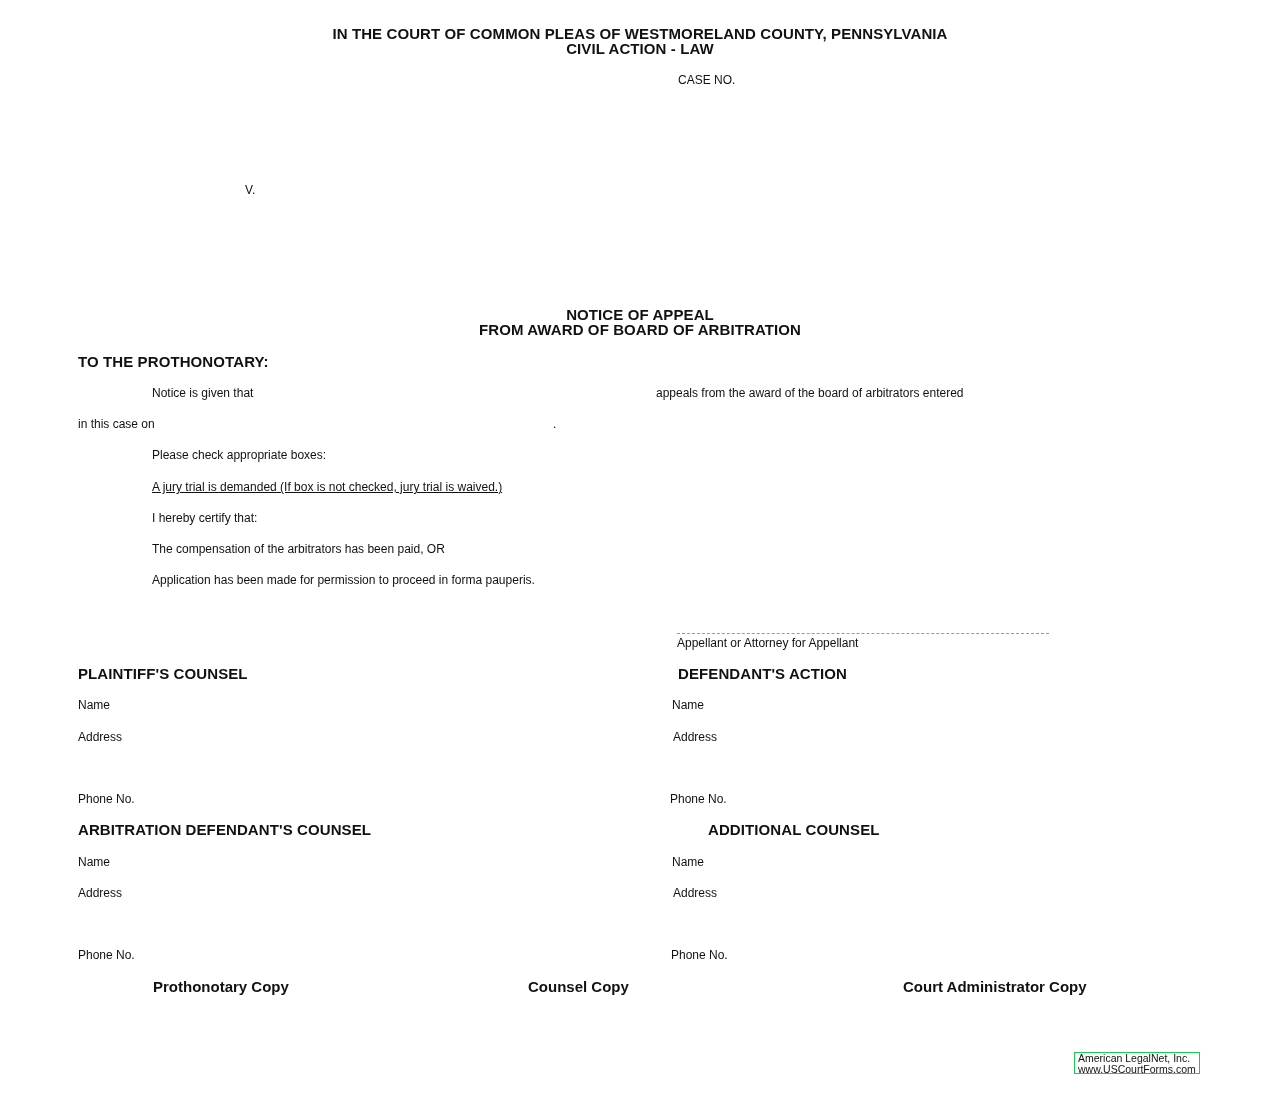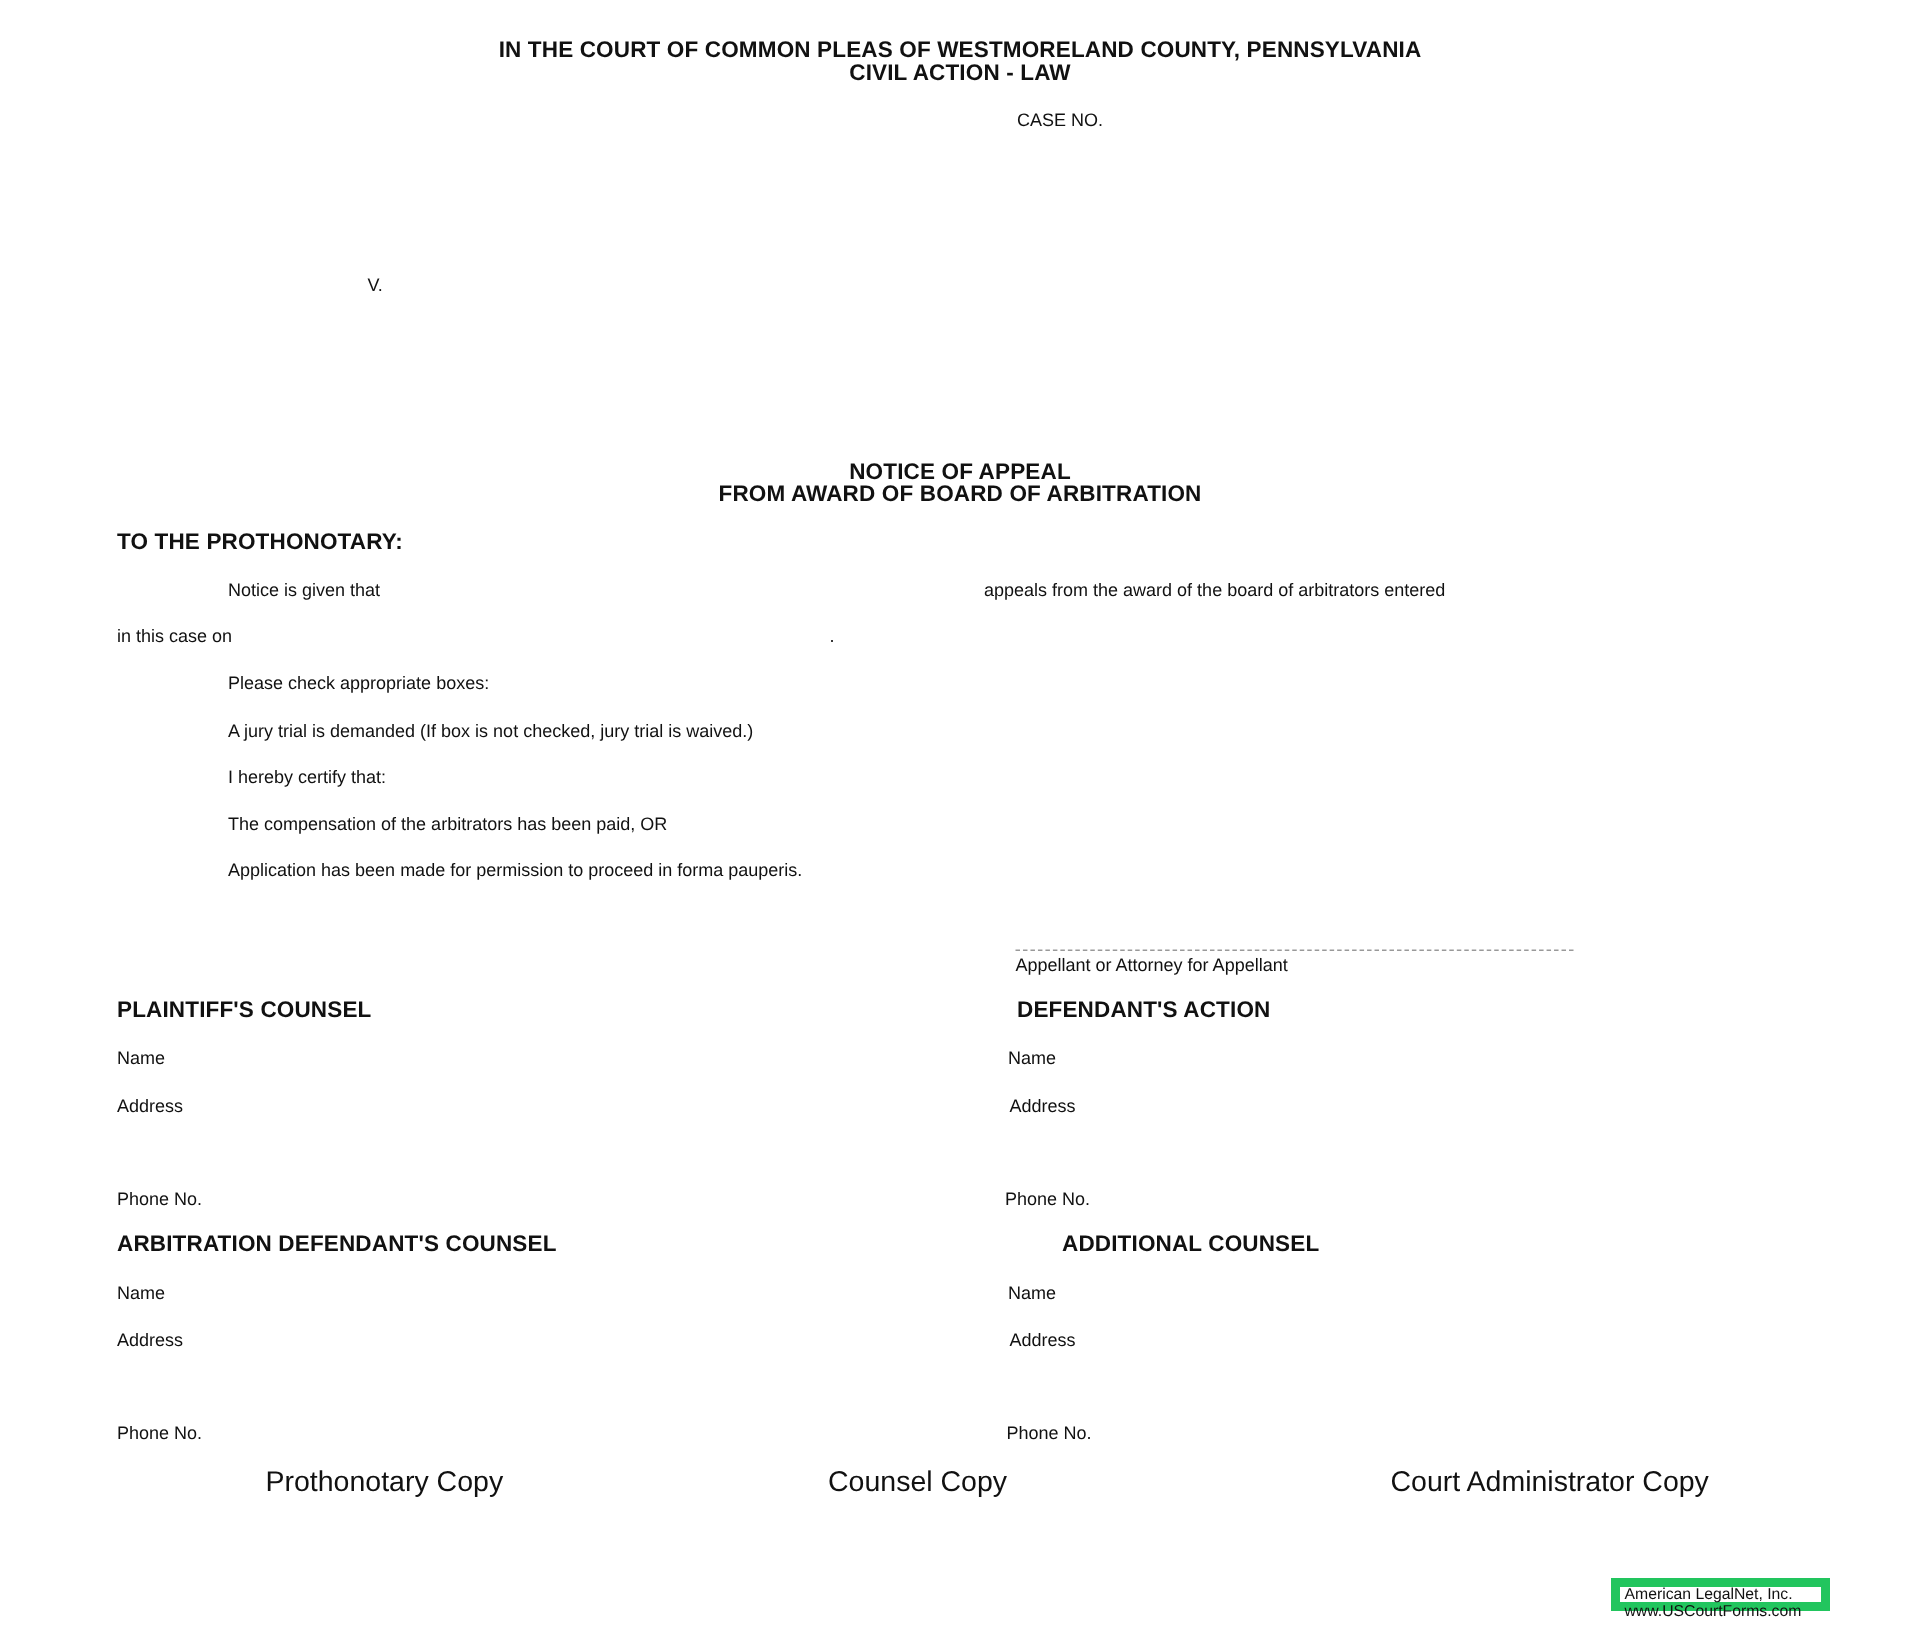--- a/index.html
+++ b/index.html
@@ -34,31 +34,30 @@
     }
     .sigline {
       position: absolute;
       left: 677px;
       top: 633px;
       width: 372px;
       height: 0;
       border-top: 1px dashed #999999;
     }
     .copy {
-      font-size: 19px;
-      font-weight: normal;
-      margin-left: 24px;
+      font-size: 15px;
+      font-weight: bold;
     }
     .badge {
       position: absolute;
       left: 1074px;
       top: 1052px;
-      width: 146px;
+      width: 126px;
       height: 22px;
-      border: 6px solid #22c55e;
+      border: 1px solid #22c55e;
       font-size: 10.5px;
       line-height: 11px;
       padding: 0 0 0 3px;
       box-sizing: border-box;
       color: #111;
     }
     .badge div { white-space: nowrap; }
   </style>
 </head>
 <body>
@@ -73,21 +72,21 @@
 
 <div class="abs hdr" style="left:78px; top:354px;">TO THE PROTHONOTARY:</div>
 
 <div class="abs txt" style="left:152px; top:384px;">Notice is given that</div>
 <div class="abs txt" style="left:656px; top:384px;">appeals from the award of the board of arbitrators entered</div>
 
 <div class="abs txt" style="left:78px; top:415px;">in this case on</div>
 <div class="abs txt" style="left:553px; top:415px;">.</div>
 
 <div class="abs txt" style="left:152px; top:446px;">Please check appropriate boxes:</div>
-<div class="abs txt" style="left:152px; top:478px;">A jury trial is demanded (If box is not checked, jury trial is waived.)</div>
+<div class="abs txt" style="left:152px; top:478px;text-decoration:underline;">A jury trial is demanded (If box is not checked, jury trial is waived.)</div>
 <div class="abs txt" style="left:152px; top:509px;">I hereby certify that:</div>
 <div class="abs txt" style="left:152px; top:540px;">The compensation of the arbitrators has been paid, OR</div>
 <div class="abs txt" style="left:152px; top:571px;">Application has been made for permission to proceed in forma pauperis.</div>
 
 <div class="sigline"></div>
 <div class="abs txt" style="left:677px; top:634px;">Appellant or Attorney for Appellant</div>
 
 <div class="abs hdr" style="left:78px; top:666px;">PLAINTIFF'S COUNSEL</div>
 <div class="abs txt" style="left:78px; top:696px;">Name</div>
 <div class="abs txt" style="left:78px; top:728px;">Address</div>

